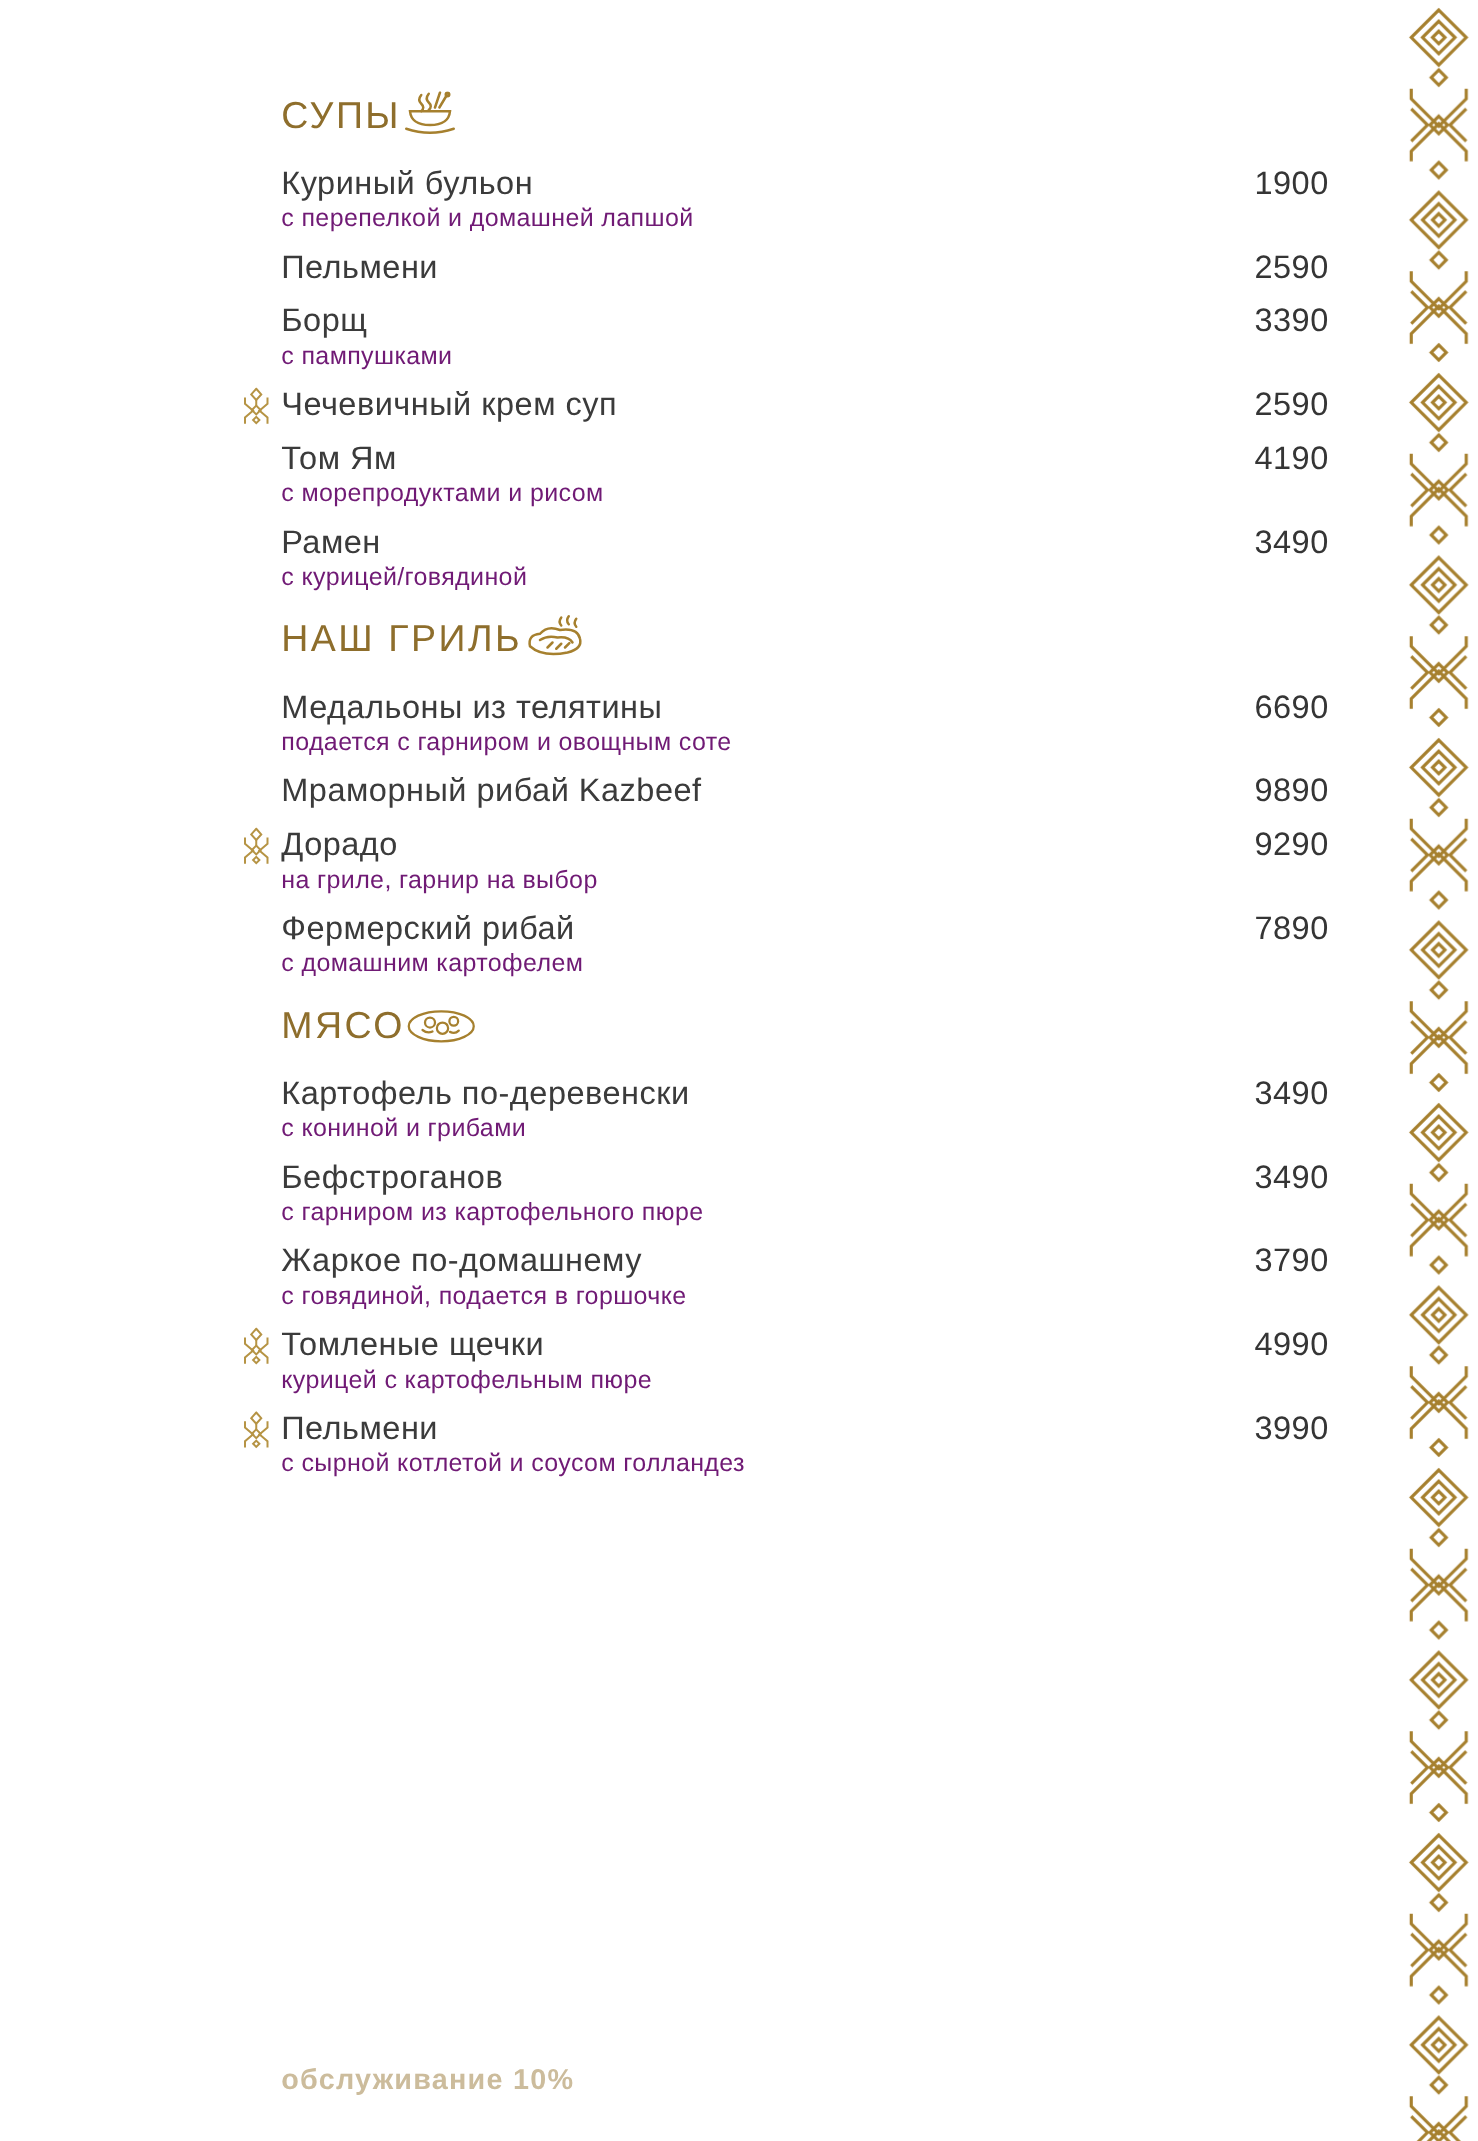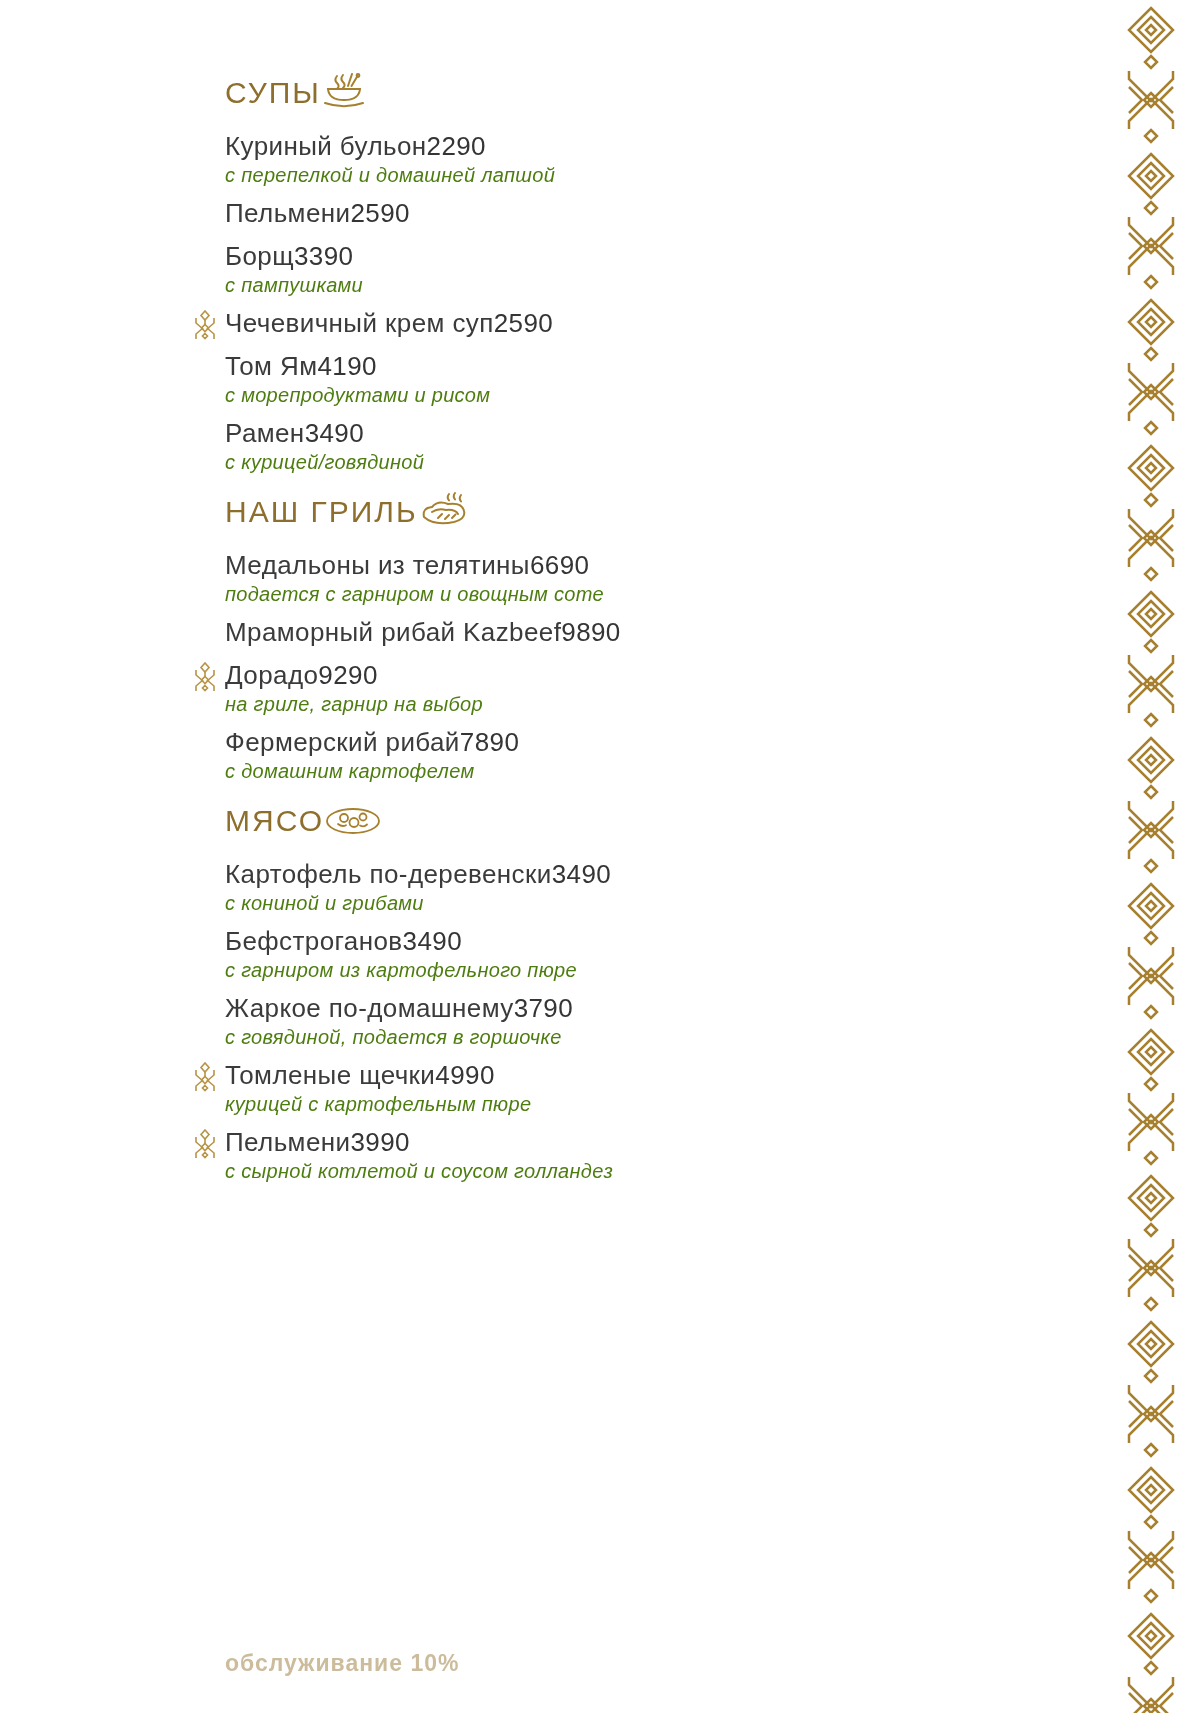--- a/index.html
+++ b/index.html
@@ -18,28 +18,28 @@
   .section:not(:first-child){ margin-top:19px; }
   .section-header {
     display:flex; align-items:center; height:40px; margin-bottom:18px;
   }
   .section-title {
     font-size:30px; letter-spacing:2px; color:#8E6E2C; font-weight:400;
   }
   .section-icon svg { display:block; }
   .menu-item { position:relative; margin-bottom:12px; }
   .item-row {
-    display:flex; align-items:flex-start;
+    display:flex; justify-content:space-between; align-items:flex-start;
     font-size:26px; line-height:31px; color:#3b3b3b; letter-spacing:0.4px;
   }
   .dish-name { font-weight:400; }
   .dish-price { font-weight:400; color:#353535; }
   .dish-desc {
     font-size:20px; line-height:22px; margin-top:2px;
-    color:#4d7c0f; letter-spacing:0.3px;font-style:italic;
+    color:#701a75; letter-spacing:0.3px;
   }
   .marker {
     position:absolute; left:-32px; top:2px; width:24px; height:30px;
   }
   .footer-note {
     position:absolute; left:225px; top:1650px; width:838px;
     text-align:left; font-size:23px; letter-spacing:1px; color:#CCBC9C;font-weight:bold;
   }
   .defs-hidden { position:absolute; width:0; height:0; overflow:hidden; }
 </style>
@@ -124,21 +124,21 @@
         <svg width="46" height="40">
               <use href="#soup-bowl-icon"></use>
             </svg>
       </span>
     </div>
     <div class="items">
   <div class="menu-item">
 
     <div class="item-row">
       <span class="dish-name">Куриный бульон</span>
-      <span class="dish-price">2290</span>
+      <span class="dish-price">1900</span>
     </div>
     <div class="dish-desc">с перепелкой и домашней лапшой</div>
   </div>
 
   <div class="menu-item">
 
     <div class="item-row">
       <span class="dish-name">Пельмени</span>
       <span class="dish-price">2590</span>
     </div>

